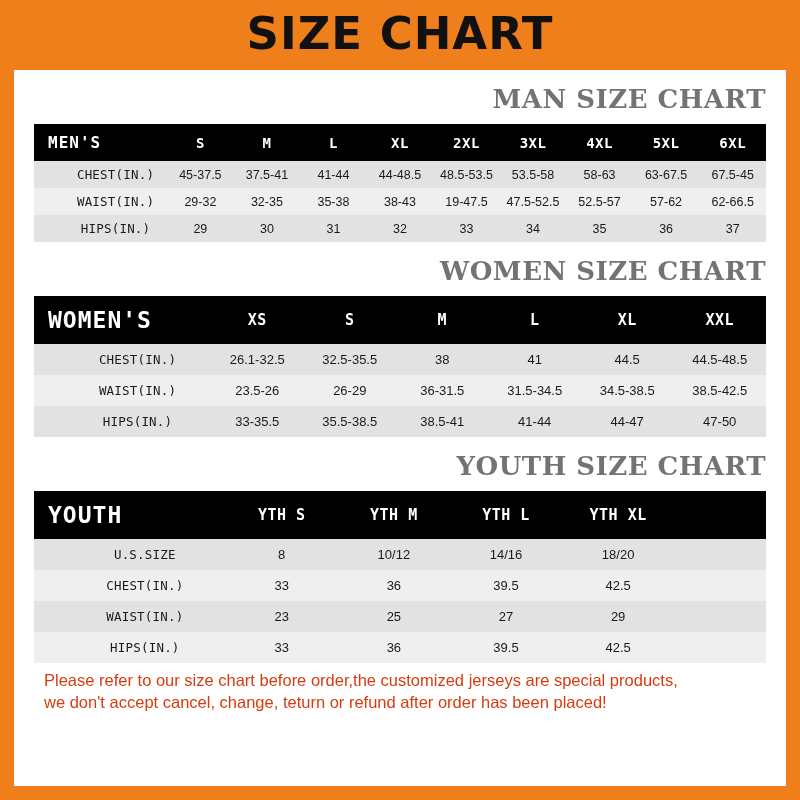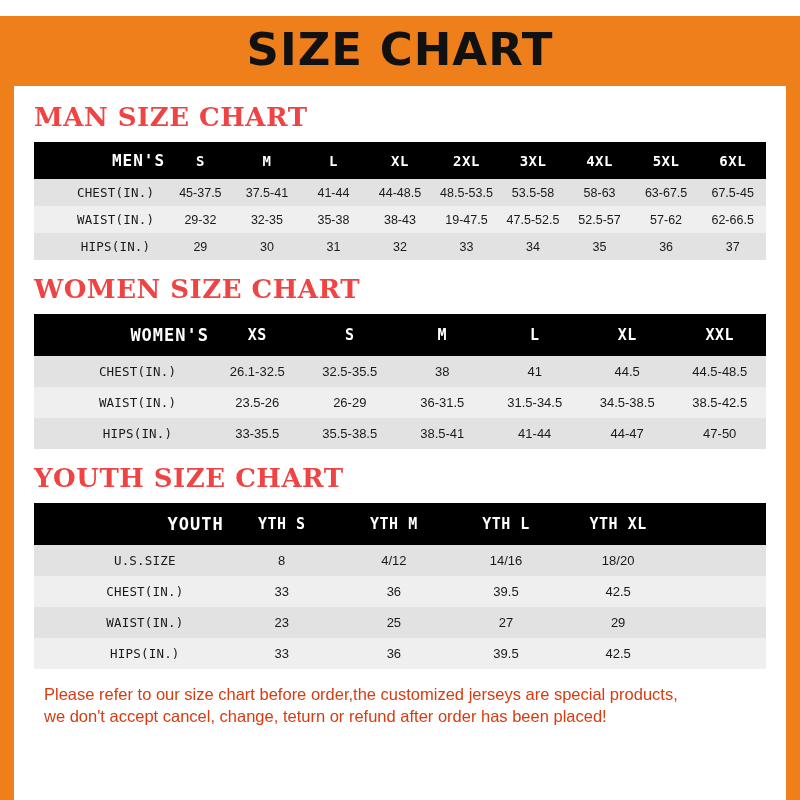--- a/index.html
+++ b/index.html
@@ -22,40 +22,40 @@
     border-right: 14px solid #ee7f1b;
     background: #ffffff;
   }
   .header-band {
     position: relative;
     height: 70px;
     background: #ee7f1b;
     display: flex;
     align-items: center;
     justify-content: center;
-    margin: 16px -14px;
+    margin: 0 -14px;
   }
   .header-title {
     font-family: "DejaVu Sans", sans-serif;
     font-weight: bold;
     font-size: 45px;
     letter-spacing: 1px;
     color: #111111;
     line-height: 1;
     padding-bottom: 4px;
   }
   .content {
     padding: 0 20px;
   }
   .section-title {
-    text-align: left;
+    text-align: right;
     font-family: "DejaVu Serif", serif;
     font-weight: bold;
     font-size: 26px;
-    color: #ef4444;
+    color: #737373;
     margin: 14px 0 10px 0;
     letter-spacing: 0.5px;
   }
   table.size-table {
     width: 100%;
     border-collapse: collapse;
     table-layout: fixed;
     font-size: 12.5px;
     color: #1a1a1a;
   }
@@ -63,21 +63,21 @@
     background: #000000;
     color: #ffffff;
     font-family: "DejaVu Sans Mono", monospace;
     font-weight: bold;
     font-size: 14px;
     padding: 9px 2px;
     text-align: center;
     letter-spacing: 0.5px;
   }
   table.size-table th.first-col {
-    text-align: right;
+    text-align: left;
     padding-left: 14px;
     font-size: 16px;
     letter-spacing: 1px;
   }
   table.size-table td {
     text-align: center;
     padding: 6px 2px;
     font-family: "Liberation Sans", sans-serif;
     font-size: 12.5px;
   }
@@ -87,24 +87,24 @@
     letter-spacing: 0.2px;
     text-align: center;
     padding-left: 32px;
   }
   table.size-table tbody tr.odd td { background: #e2e2e2; }
   table.size-table tbody tr.even td { background: #efefef; }
 
   
   table.women td, table.youth td { font-size: 13px; padding: 8px 2px; }
   table.women th, table.youth th { font-size: 15px; padding: 11px 2px; }
-  table.women th.first-col, table.youth th.first-col { font-size: 17px; }
+  table.women th.first-col, table.youth th.first-col { font-size: 23px; }
 
   .footer-note {
-    margin-top: 14px;
+    margin-top: 6px;
     padding: 0 10px;
     color: #d93b0f;
     font-size: 16.5px;
     line-height: 1.35;
     text-align: left;
     font-family: "Liberation Sans", sans-serif;
   }
   .bottom-band {
     position: absolute;
     left: -14px;
@@ -234,21 +234,21 @@
           <th>YTH M</th>
           <th>YTH L</th>
           <th>YTH XL</th>
           <th style="width:12%"></th>
         </tr>
       </thead>
       <tbody>
         <tr class="odd">
           <td class="first-col">U.S.SIZE</td>
           <td>8</td>
-          <td>4/12</td>
+          <td>10/12</td>
           <td>14/16</td>
           <td>18/20</td>
           <td></td>
         </tr>
         <tr class="even">
           <td class="first-col">CHEST(IN.)</td>
           <td>33</td>
           <td>36</td>
           <td>39.5</td>
           <td>42.5</td>

